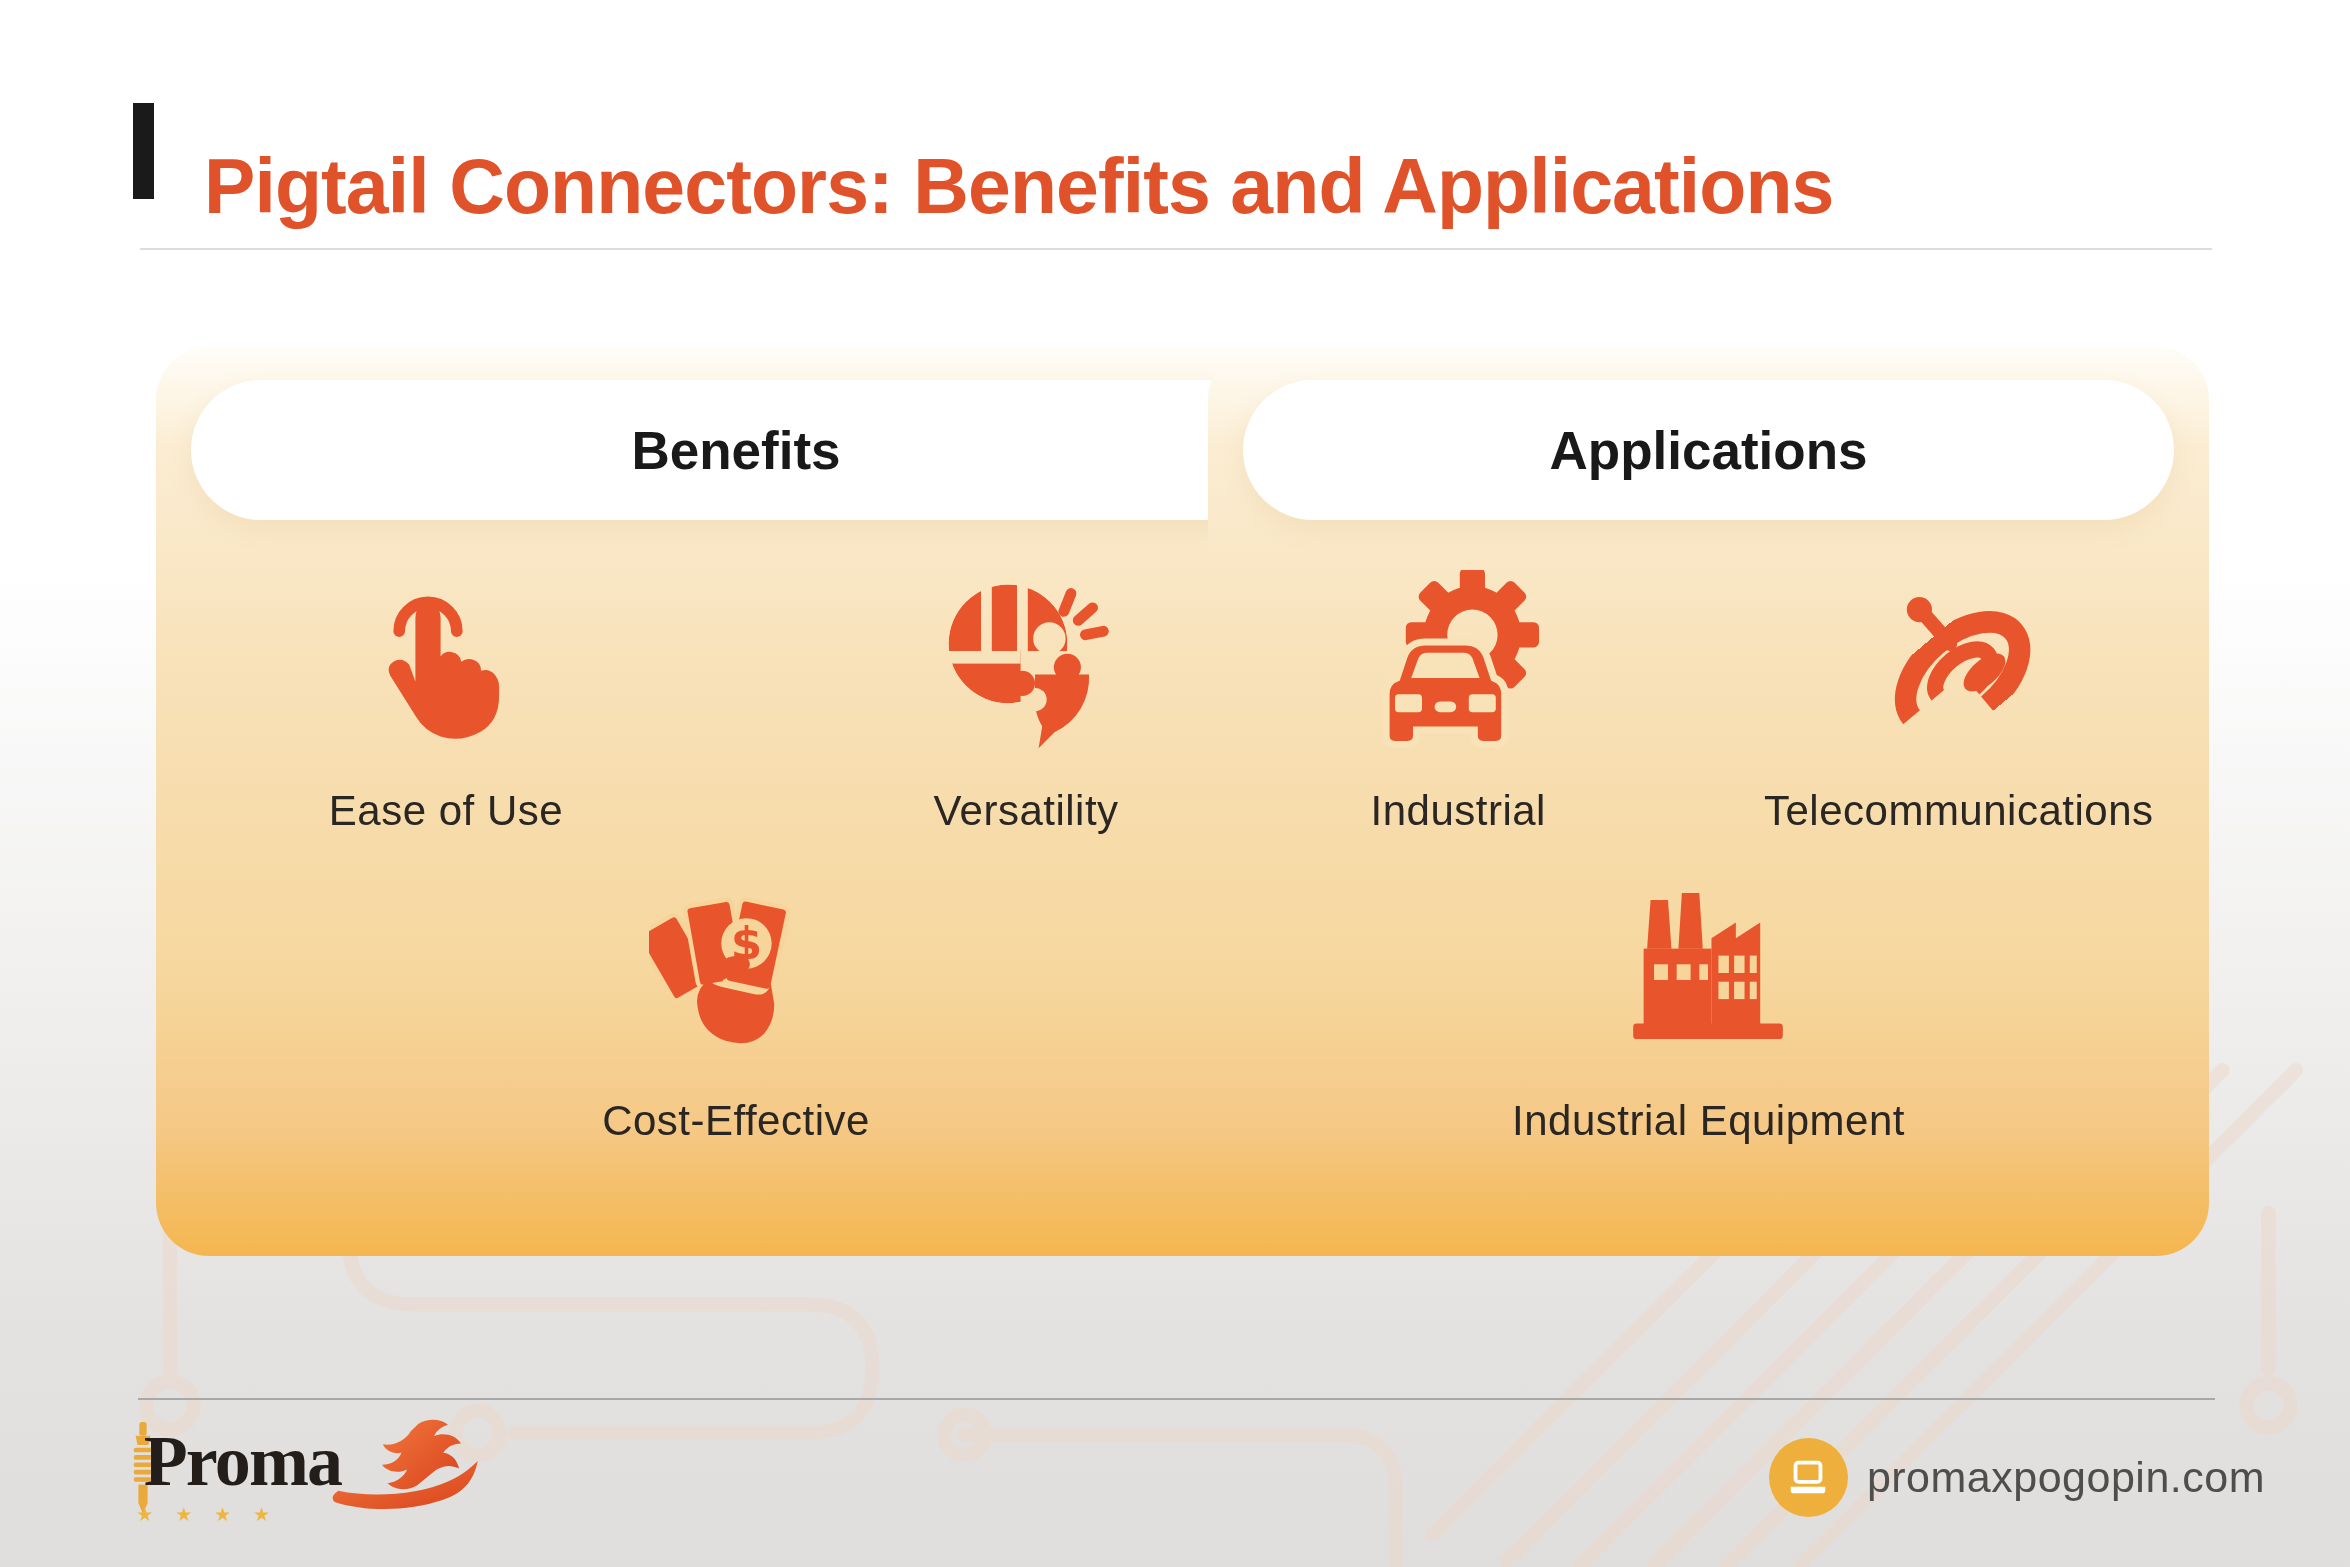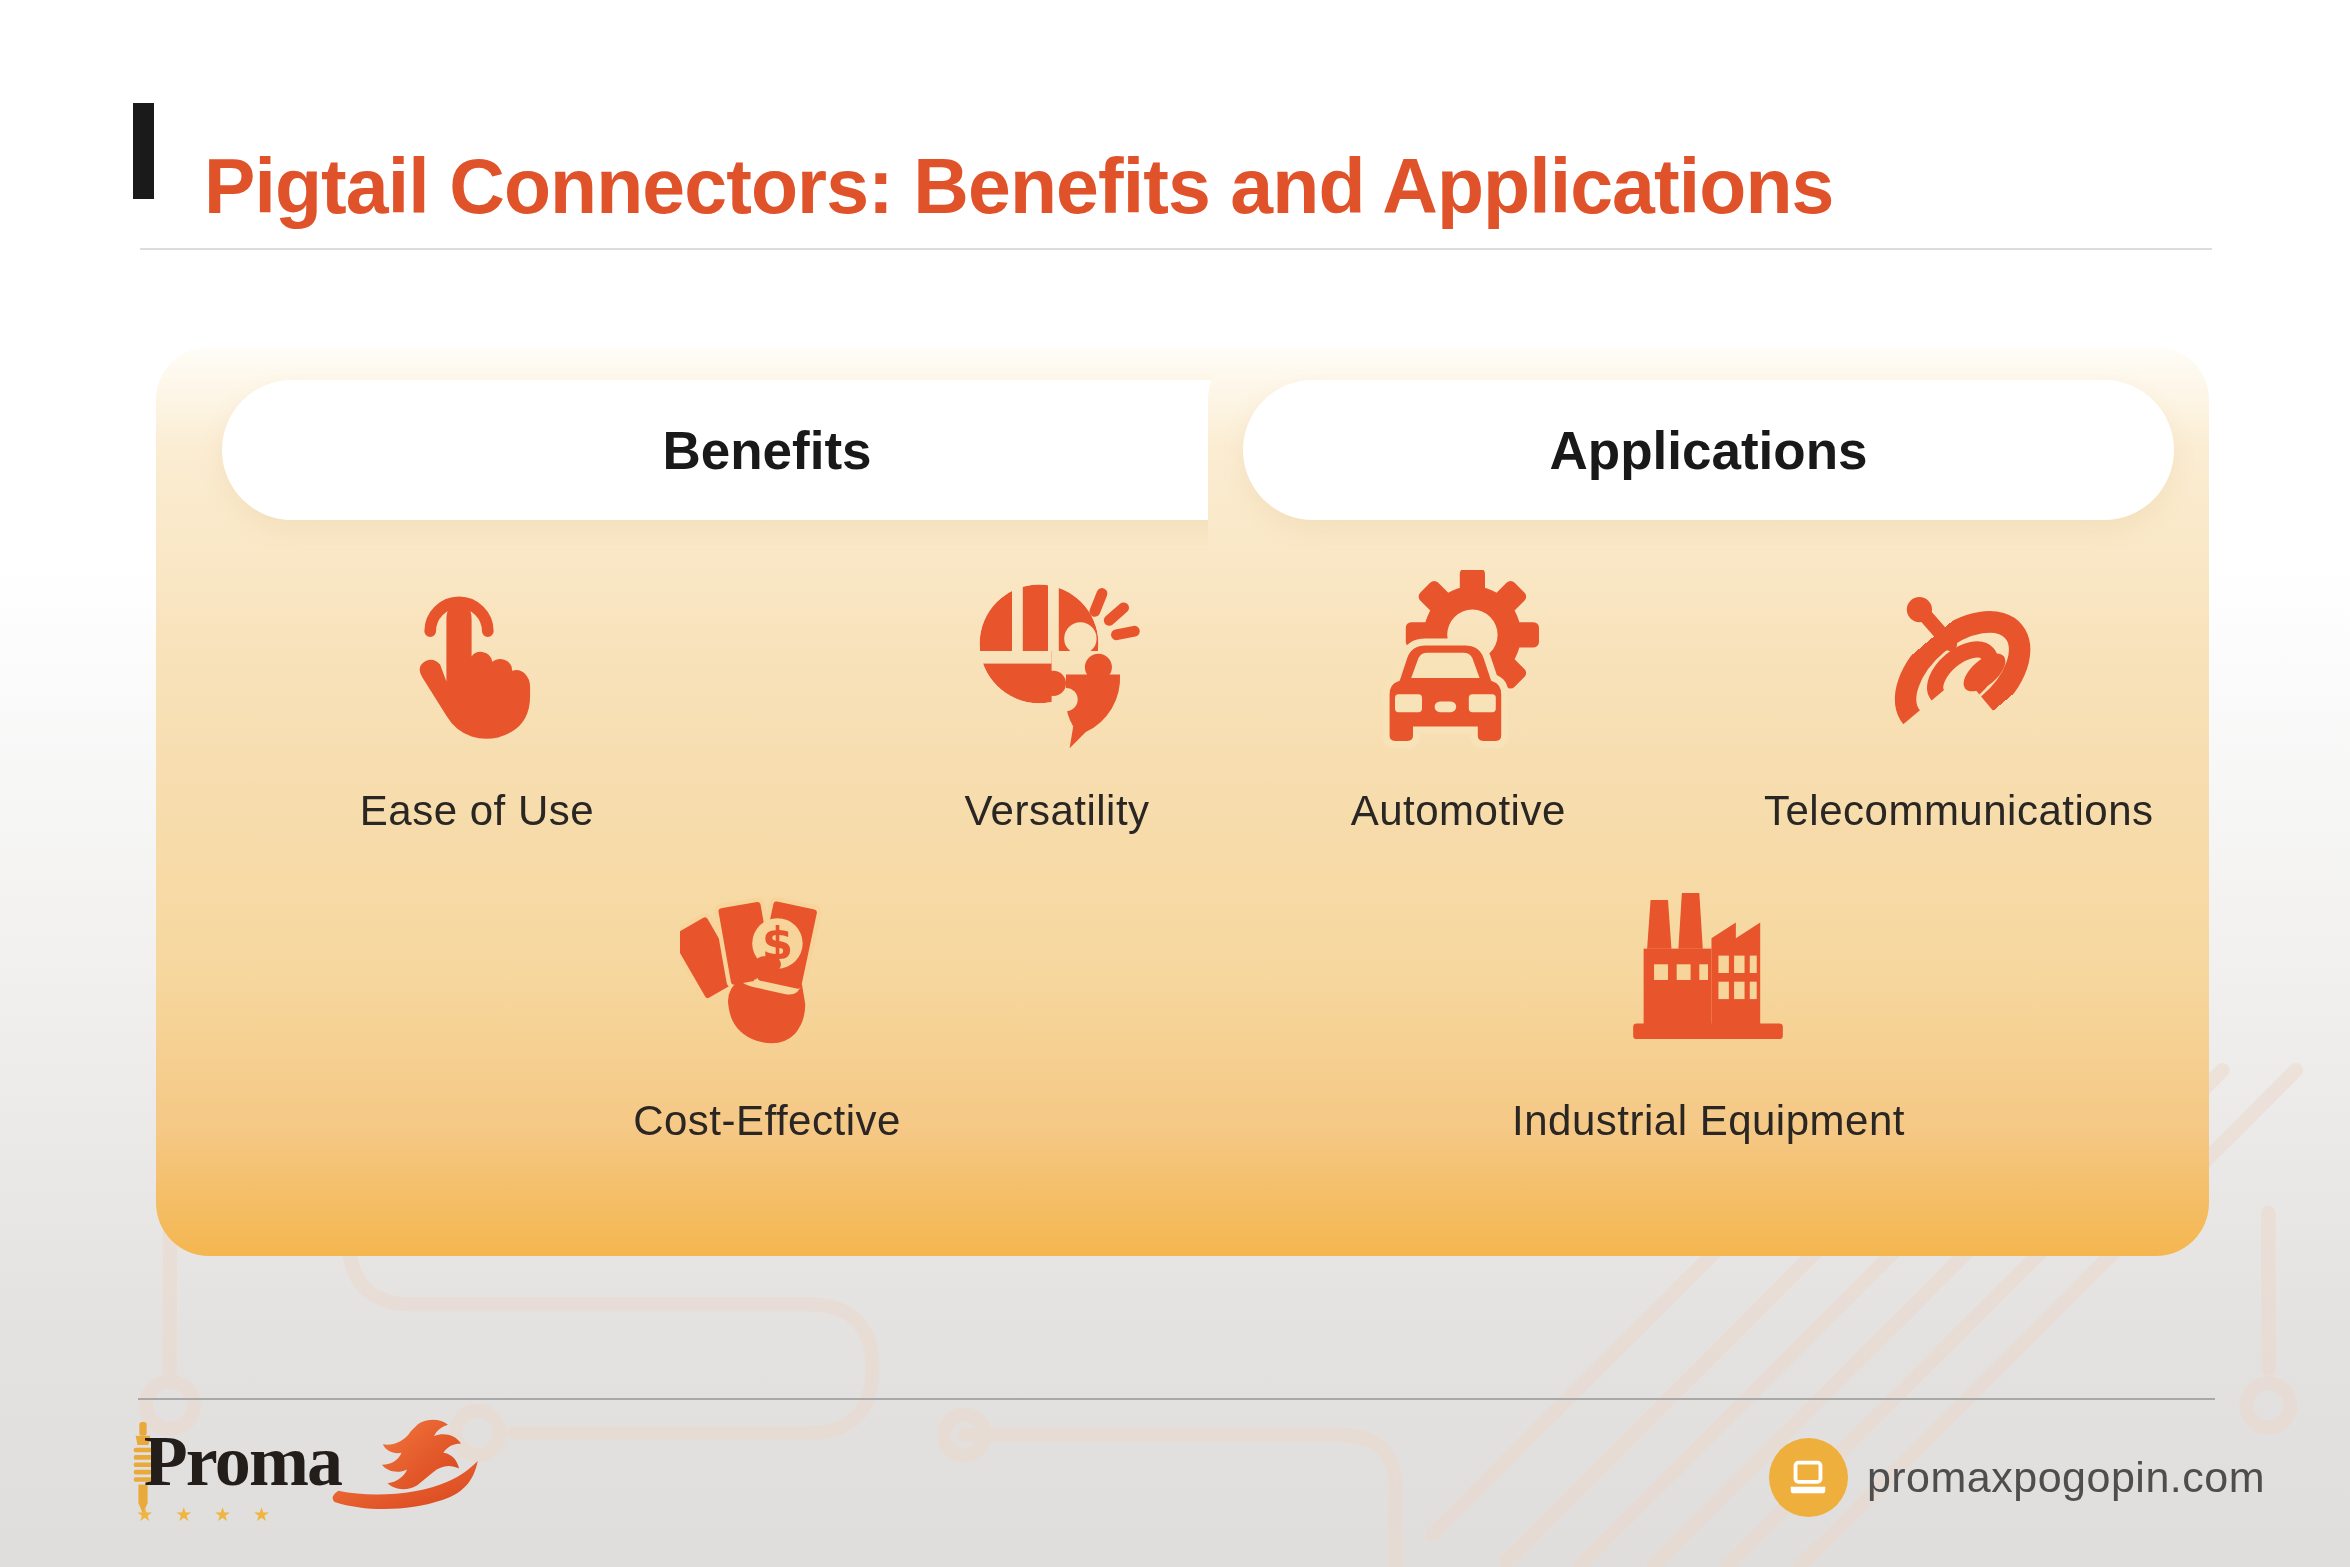--- a/index.html
+++ b/index.html
@@ -26,21 +26,21 @@
   }
   .rule { position: absolute; height: 1.8px; }
   .rule-top { left: 140px; top: 248px; width: 2072px; background: #DCDCDC; }
   .rule-bottom { left: 138px; top: 1398px; width: 2077px; background: #A8A8A8; }
 
   .card {
     position: absolute; top: 347px; height: 909px;
     border-radius: 53px;
     background: linear-gradient(180deg, #FFFDF8 0%, #FBEDD3 11%, #F8E2BA 34%, #F7DCAC 51%, #F6D79E 69%, #F5C885 86%, #F4B64F 100%);
   }
-  .card-benefits { left: 156px; width: 1160px; padding-left: 31px; }
+  .card-benefits { left: 156px; width: 1160px; }
   .card-applications { left: 1208px; width: 1001px; }
 
   .pill {
     margin: 33px 35px 0 35px; height: 140px; border-radius: 83px;
     background: #FFFFFF;
     display: flex; align-items: center; justify-content: center;
     box-shadow: 0 9.2px 24px rgba(190, 140, 60, 0.10);
   }
   .pill-title { font-size: 53px; font-weight: bold; color: #191919; letter-spacing: 0; }
 
@@ -199,21 +199,21 @@
             </g>
             <g transform="translate(2 8)">
               <path d="M14 52 L18 40 Q21 32 30 32 H52 Q61 32 64 40 L68 52 Q74 54 74 61 V84 Q74 89 69 89 H62 Q57 89 57 84 V81 H25 V84 Q25 89 20 89 H13 Q8 89 8 84 V61 Q8 54 14 52 Z" fill="#E8542B" stroke="#F8E2B8" stroke-width="4"></path>
               <path d="M22 52 L26 41 Q27.5 38 31 38 H51 Q54.5 38 56 41 L60 52 Z" fill="#F8E2B8"></path>
               <rect x="13" y="61" width="15" height="10" rx="2" fill="#F8E2B8"></rect>
               <rect x="54" y="61" width="15" height="10" rx="2" fill="#F8E2B8"></rect>
               <rect x="35" y="65" width="12" height="6" rx="3" fill="#F8E2B8"></rect>
             </g>
           </svg>
         </div>
-        <div class="flabel">Automotive</div>
+        <div class="flabel">Industrial</div>
       </div>
       <div class="feature">
         <div class="ficon">
           <svg viewBox="0 0 100 100">
             <defs>
               <mask id="m-dish">
                 <rect x="-60" y="-60" width="220" height="220" fill="#fff"></rect>
                 <polygon points="52,58 -40,58 -40,160 52,160" fill="#000"></polygon>
               </mask>
             </defs>

